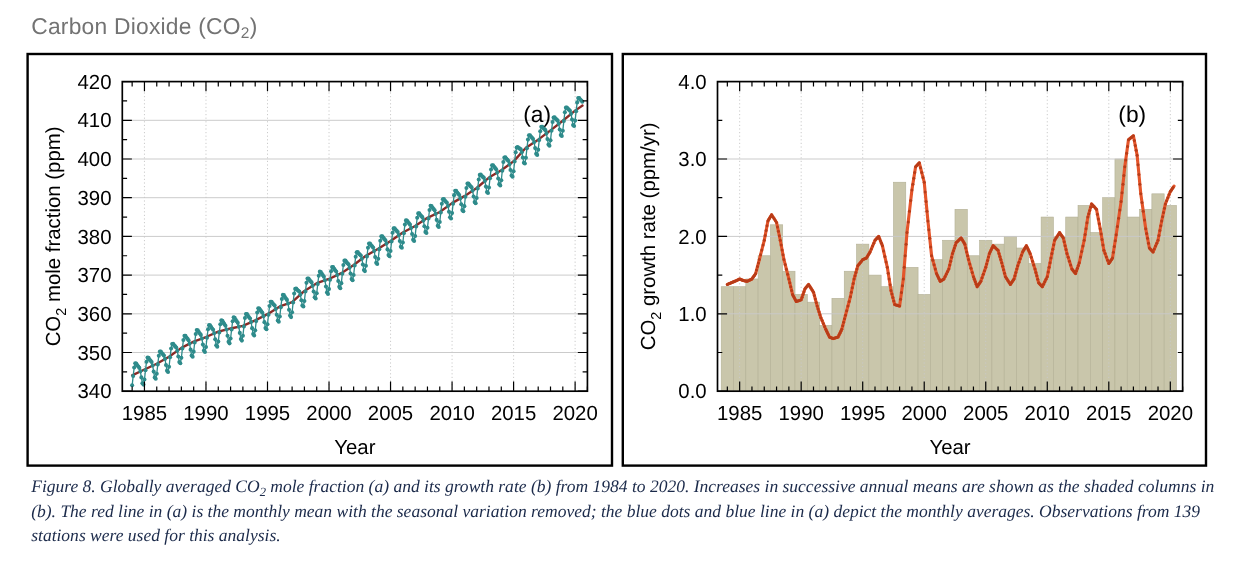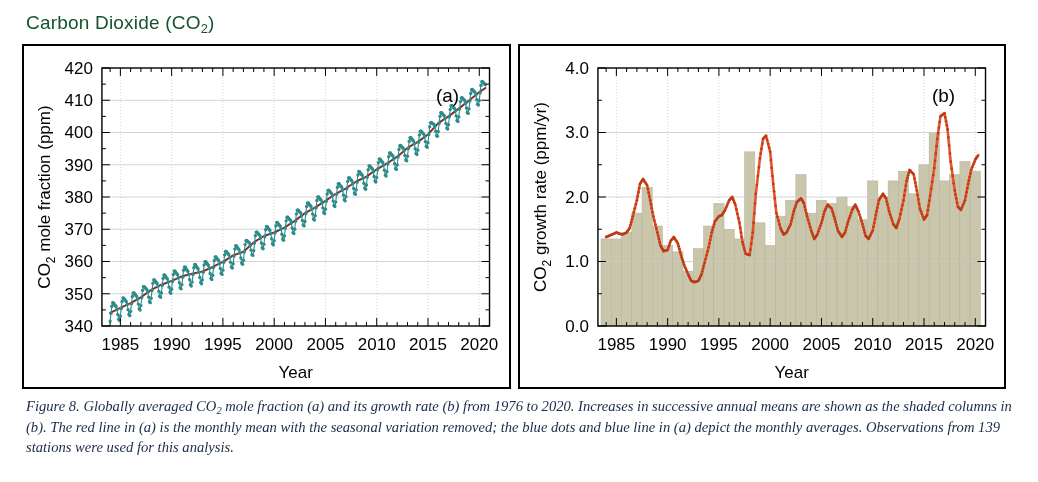--- a/index.html
+++ b/index.html
@@ -2,21 +2,21 @@
 <html><head>
 <meta charset="utf-8">
 <style>
   html,body{margin:0;padding:0;background:#ffffff;}
   body{width:1038px;height:482px;font-family:"Liberation Sans",sans-serif;overflow:hidden;}
   .page{position:relative;width:1038px;height:482px;}
 
   .section-title{
     position:absolute;left:26px;top:12px;
     font-family:"Liberation Sans",sans-serif;
-    font-size:19px;color:#14532d;letter-spacing:.2px;
+    font-size:19px;color:#737373;letter-spacing:.2px;
     white-space:nowrap;
   }
   .section-title sub{font-size:.68em;vertical-align:baseline;position:relative;top:.28em;}
 
   .figure-row{position:absolute;left:22px;top:44px;width:984px;height:345px;display:flex;gap:7px;}
   .panel-box{
     box-sizing:border-box;
     border:2px solid #000;
     background:#fff;
     width:489px;height:345px;
@@ -1263,18 +1263,18 @@
           </g>
           <text x="272" y="332" text-anchor="middle" class="axis-title">Year</text>
           <text x="0" y="0" text-anchor="middle" class="axis-title" transform="translate(26,151) rotate(-90)"><tspan>CO</tspan><tspan dy="5" font-size="12">2</tspan><tspan dy="-5"> growth rate (ppm/yr)</tspan></text>
           <text x="424" y="56" text-anchor="middle" class="panel-tag">(b)</text>
         </svg>
     </div>
 
   </div>
 
   <div class="caption">
-    <span>Figure 8. Globally averaged CO</span><sub>2</sub><span> mole fraction (a) and its growth rate (b) from 1976 to 2020. Increases in successive annual means</span>
+    <span>Figure 8. Globally averaged CO</span><sub>2</sub><span> mole fraction (a) and its growth rate (b) from 1984 to 2020. Increases in successive annual means</span>
     <span>are shown as the shaded columns in (b). The red line in (a) is the monthly mean with the seasonal variation removed; the blue dots and</span>
     <span>blue line in (a) depict the monthly averages. Observations from 139 stations were used for this analysis.</span>
   </div>
 
 </div>
 
 </body></html>

